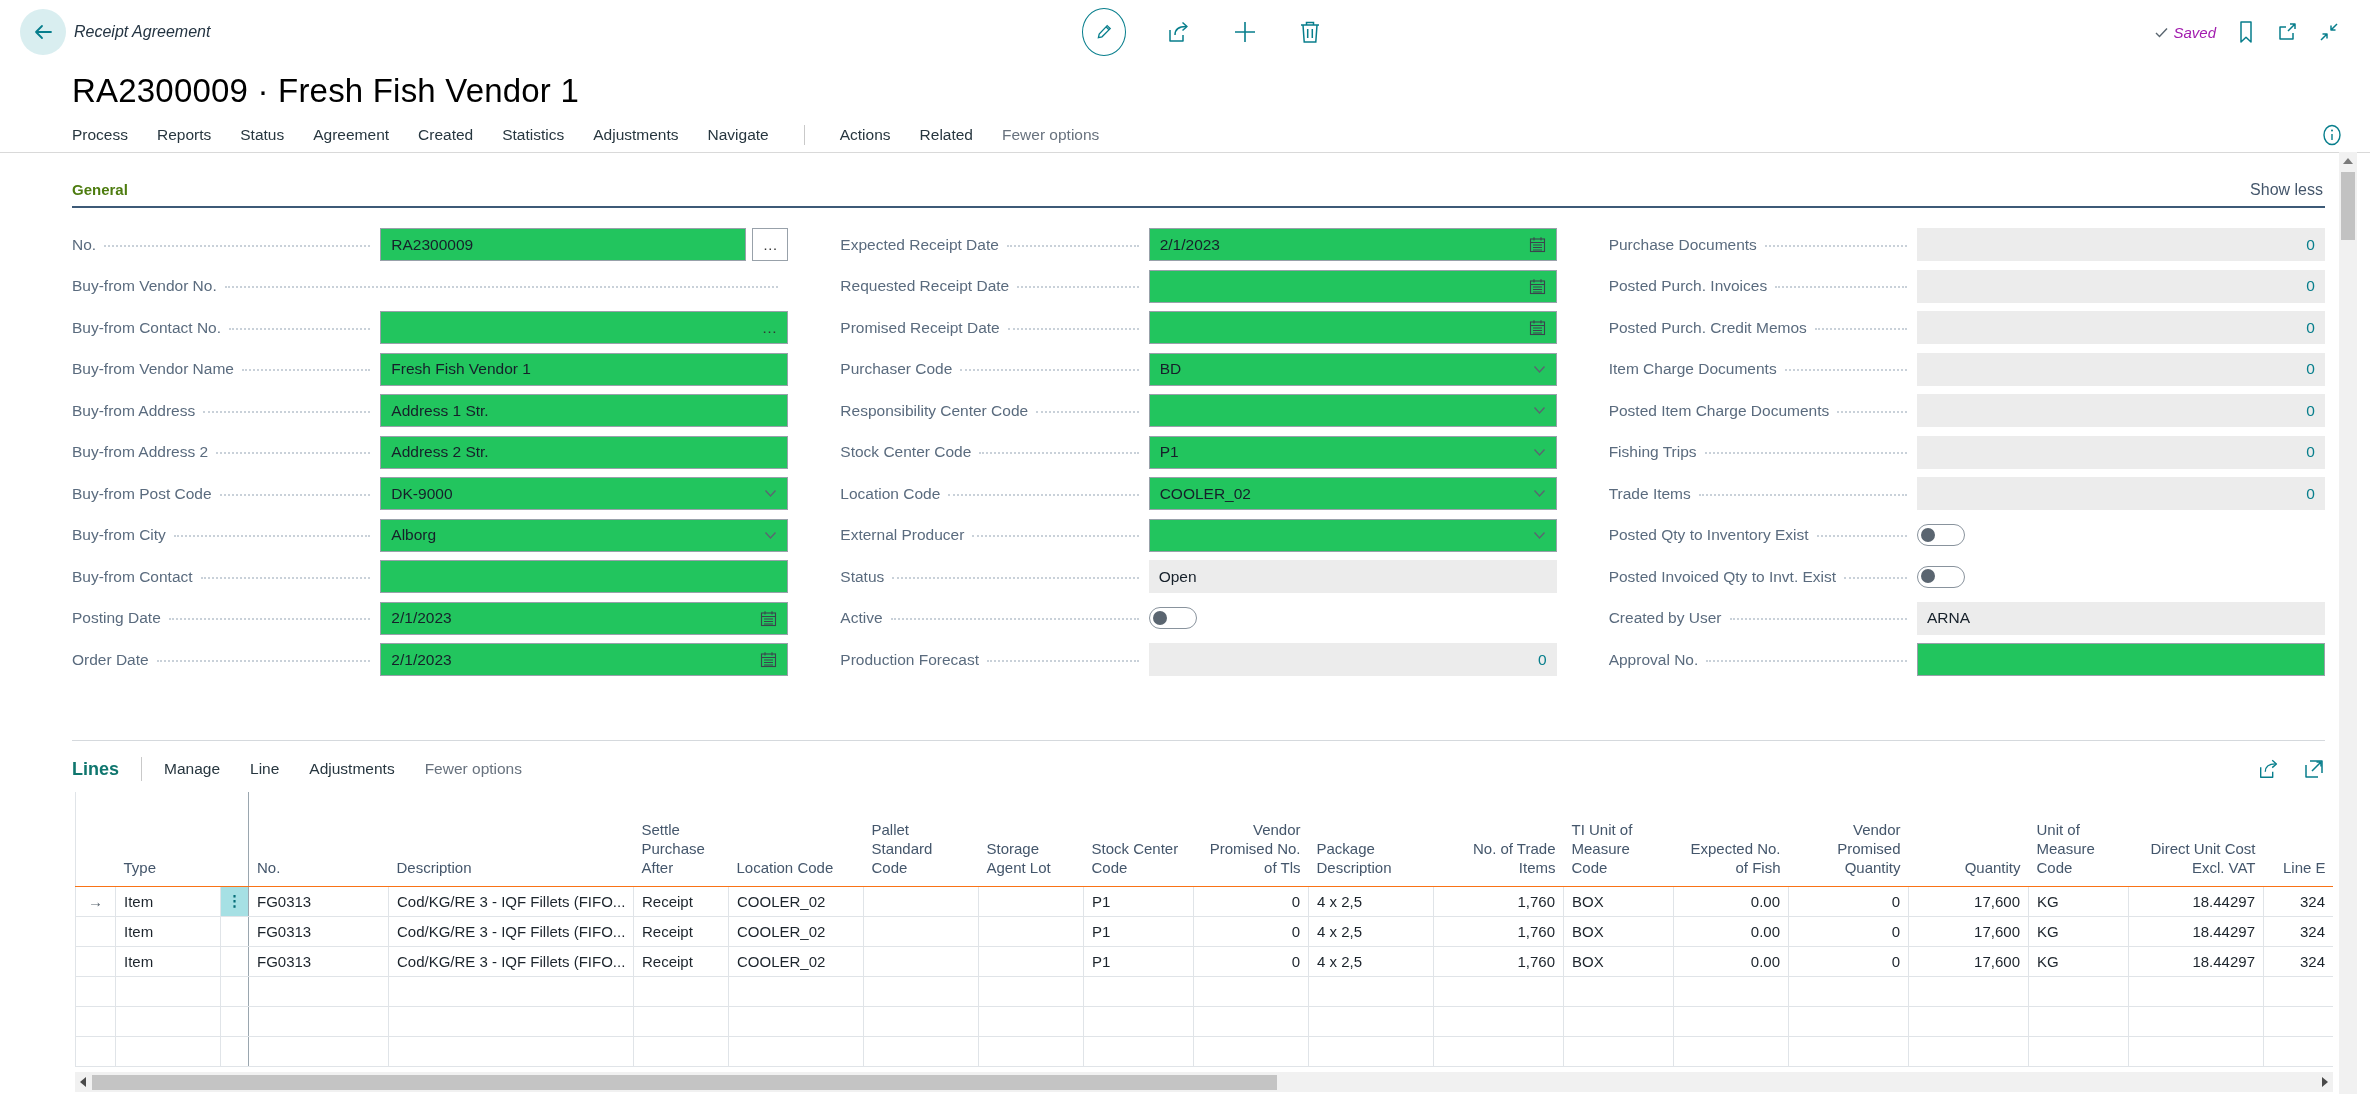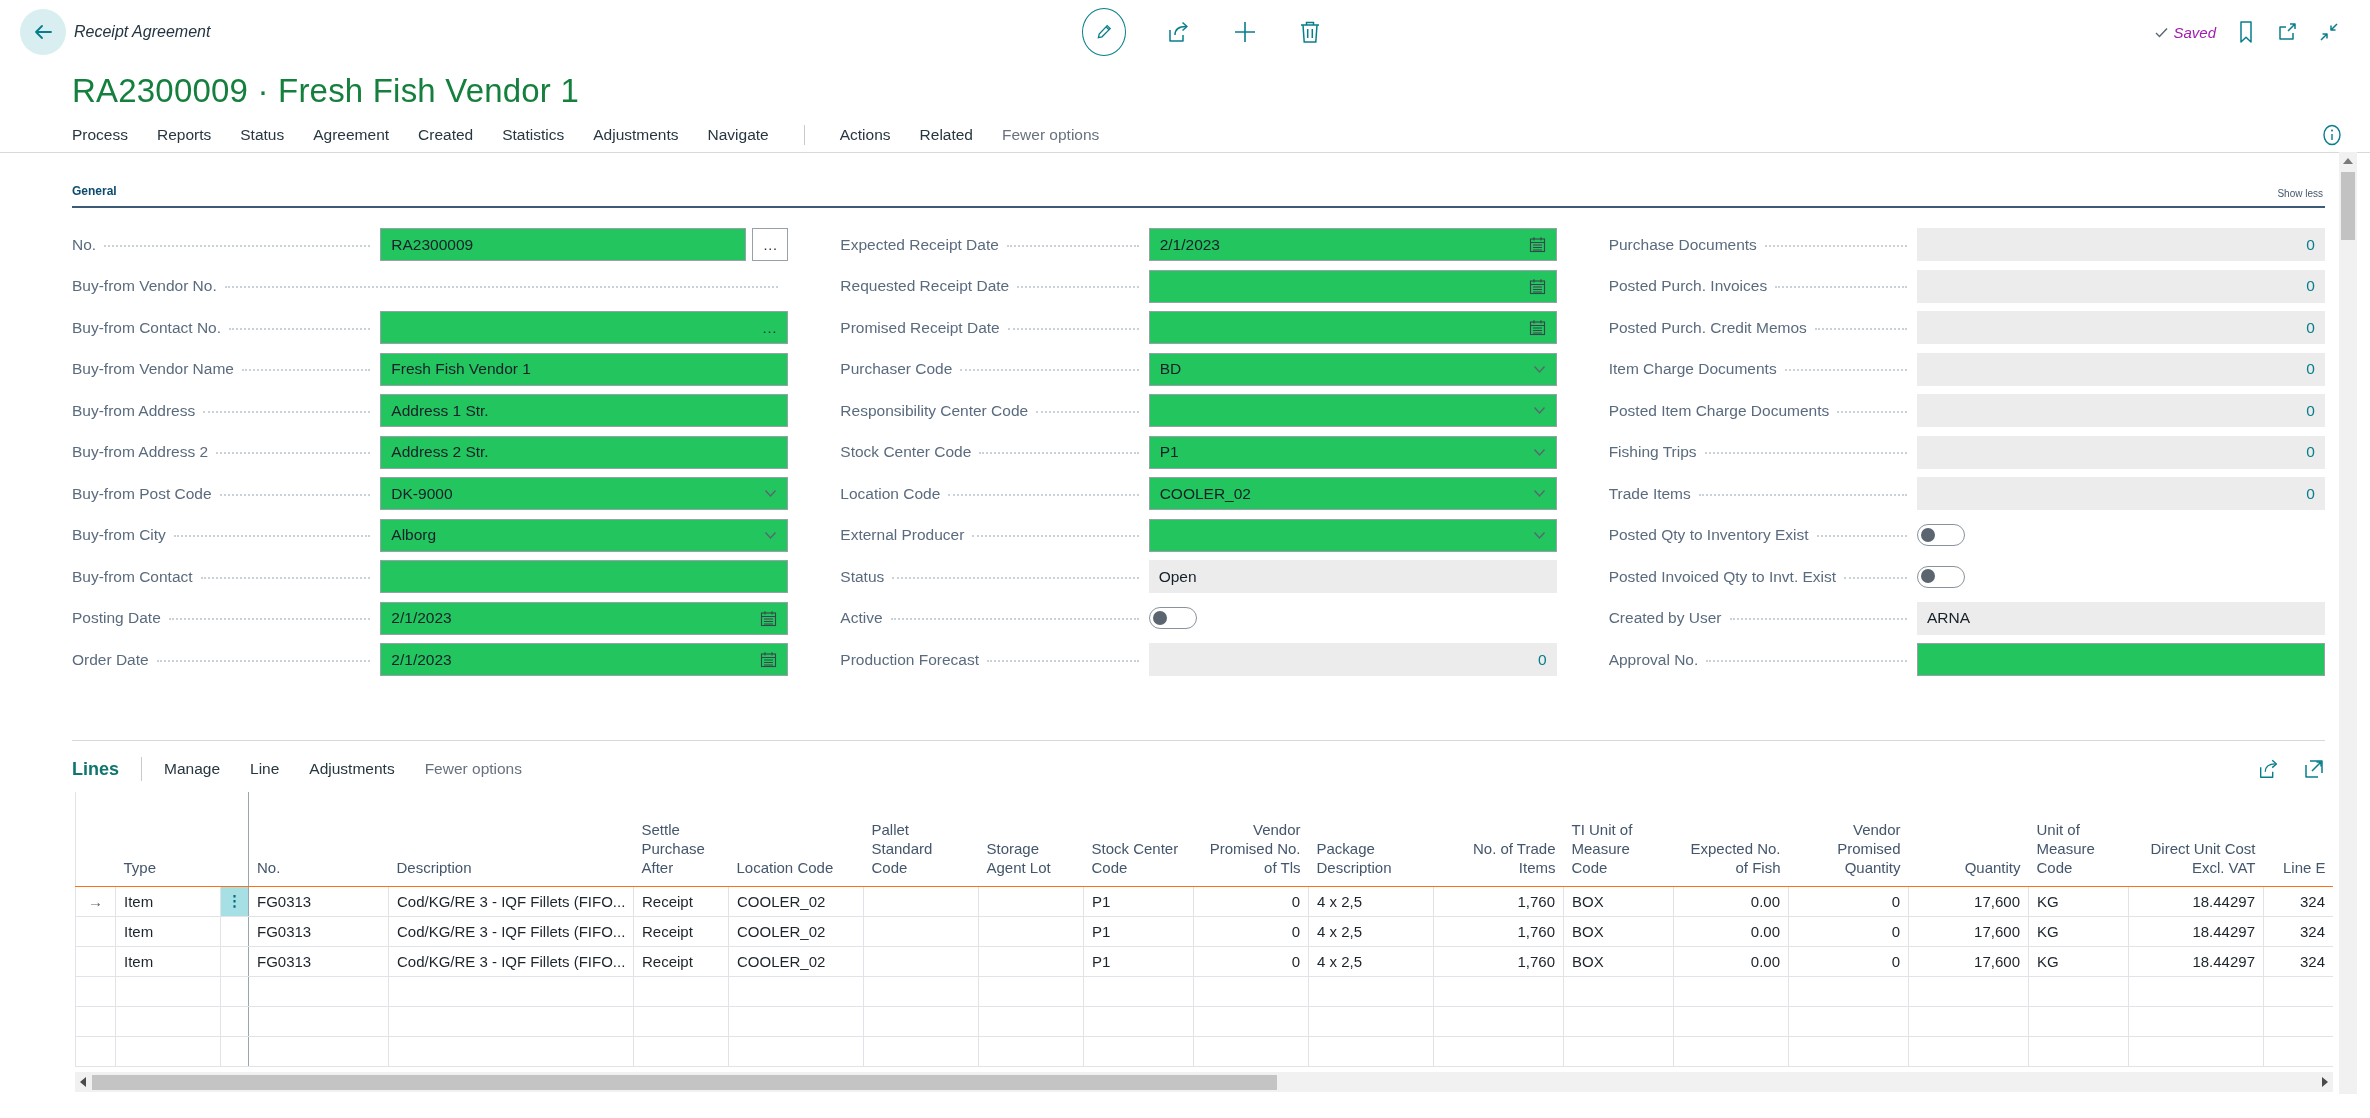--- a/index.html
+++ b/index.html
@@ -14,35 +14,35 @@
   .caption { position:absolute; left:74px; top:0; height:64px; display:flex; align-items:center;
              font-size:16px; color:#243442; }
   .center-icons { position:absolute; left:1082px; top:8px; display:flex; align-items:center; gap:40px; height:48px; }
   .oval-btn { width:44px; height:48px; border:1.4px solid #077e8c; border-radius:50%;
               display:flex; align-items:center; justify-content:center; }
   .right-icons { position:absolute; right:22px; top:20px; display:flex; align-items:center; gap:20px; }
   .saved { display:flex; align-items:center; gap:4px; font-size:15px; color:#a21caf; }
 
   
   .titlebar { position:absolute; top:64px; left:72px; height:54px; display:flex; align-items:center; }
-  .page-title { font-size:33px; font-weight:400; color:#15803d; letter-spacing:0.2px; }
+  .page-title { font-size:33px; font-weight:400; color:#000000; letter-spacing:0.2px; }
 
   
   .ribbon { position:absolute; top:118px; left:0; right:0; height:35px; border-bottom:1px solid #d9d9d9;
             display:flex; align-items:center; padding-left:72px; gap:29px; font-size:15.5px; color:#27363f; }
   .ribbon .item { cursor:pointer; white-space:nowrap; }
   .ribbon .vdiv { width:1px; height:20px; background:#c9c9c9; margin:0 6px; }
   .ribbon .muted { color:#68727e; }
   .ribbon-info { position:absolute; right:26px; top:5px; }
 
   
   .section-head { position:absolute; top:170px; left:72px; right:45px; height:38px;
                   border-bottom:2px solid #3d5a77; }
-  .section-title { position:absolute; left:0; bottom:8px; font-size:12px; font-weight:700; color:#0c4a6e; }
-  .show-less { position:absolute; right:2px; bottom:7px; font-size:10px; color:#44566b; cursor:pointer; }
+  .section-title { position:absolute; left:0; bottom:8px; font-size:15px; font-weight:700; color:#4d7c0f; }
+  .show-less { position:absolute; right:2px; bottom:7px; font-size:16px; color:#44566b; cursor:pointer; }
 
   #general-fields { position:absolute; top:224px; left:72px; right:45px;
                     display:grid; grid-template-columns:1fr 1fr 1fr; column-gap:52px;
                     grid-template-rows:repeat(11, 41.5px); grid-auto-flow:column; }
   .field { display:flex; align-items:center; }
   .f-label { font-size:15.5px; color:#5a6b7e; white-space:nowrap; }
   .f-dots { flex:1; min-width:12px; border-top:2px dotted #c9d1d9; margin:2px 10px 0 8px; }
   .f-ctrl { width:408px; flex-shrink:0; display:flex; align-items:center; gap:6px; }
   .inp { height:33px; border:1px solid #98a1aa; background:#22c55e; display:flex; align-items:center;
          padding:0 10px; font-size:15.5px; color:#16202a; overflow:hidden; }

